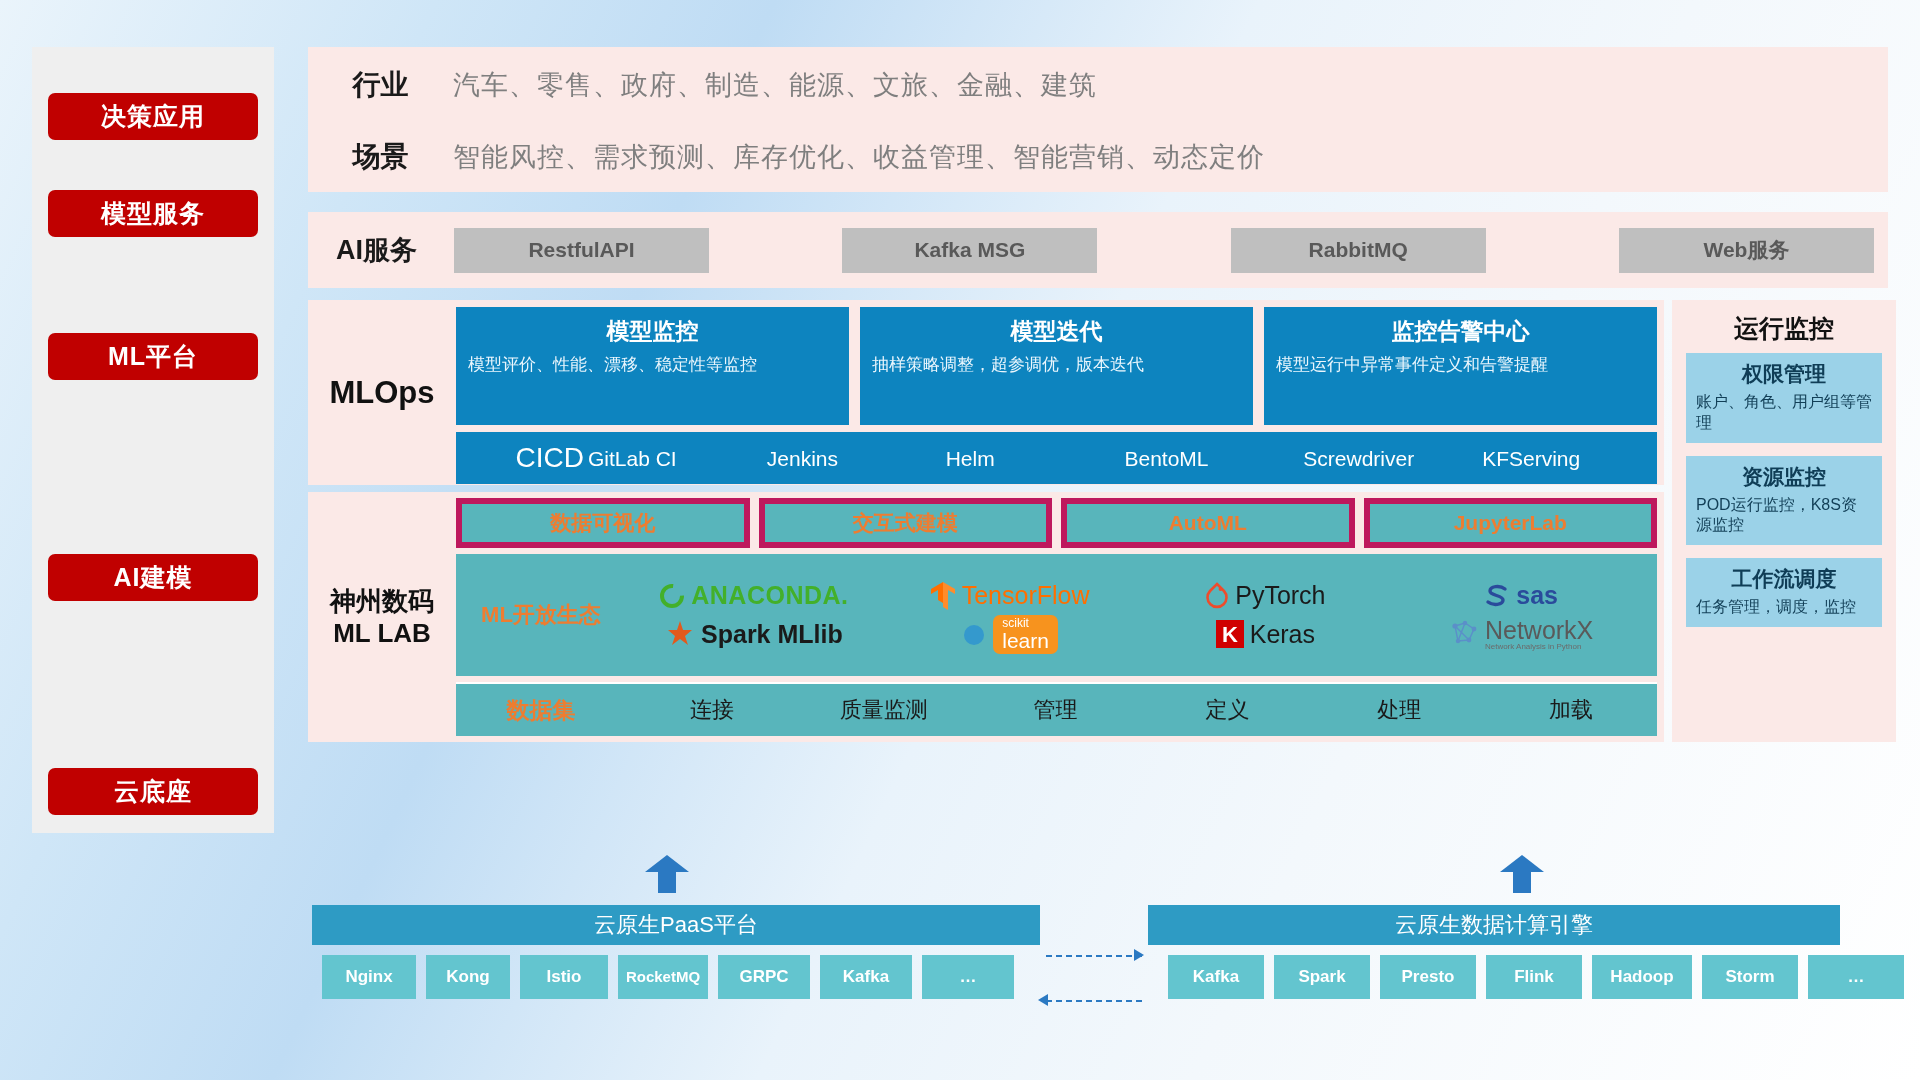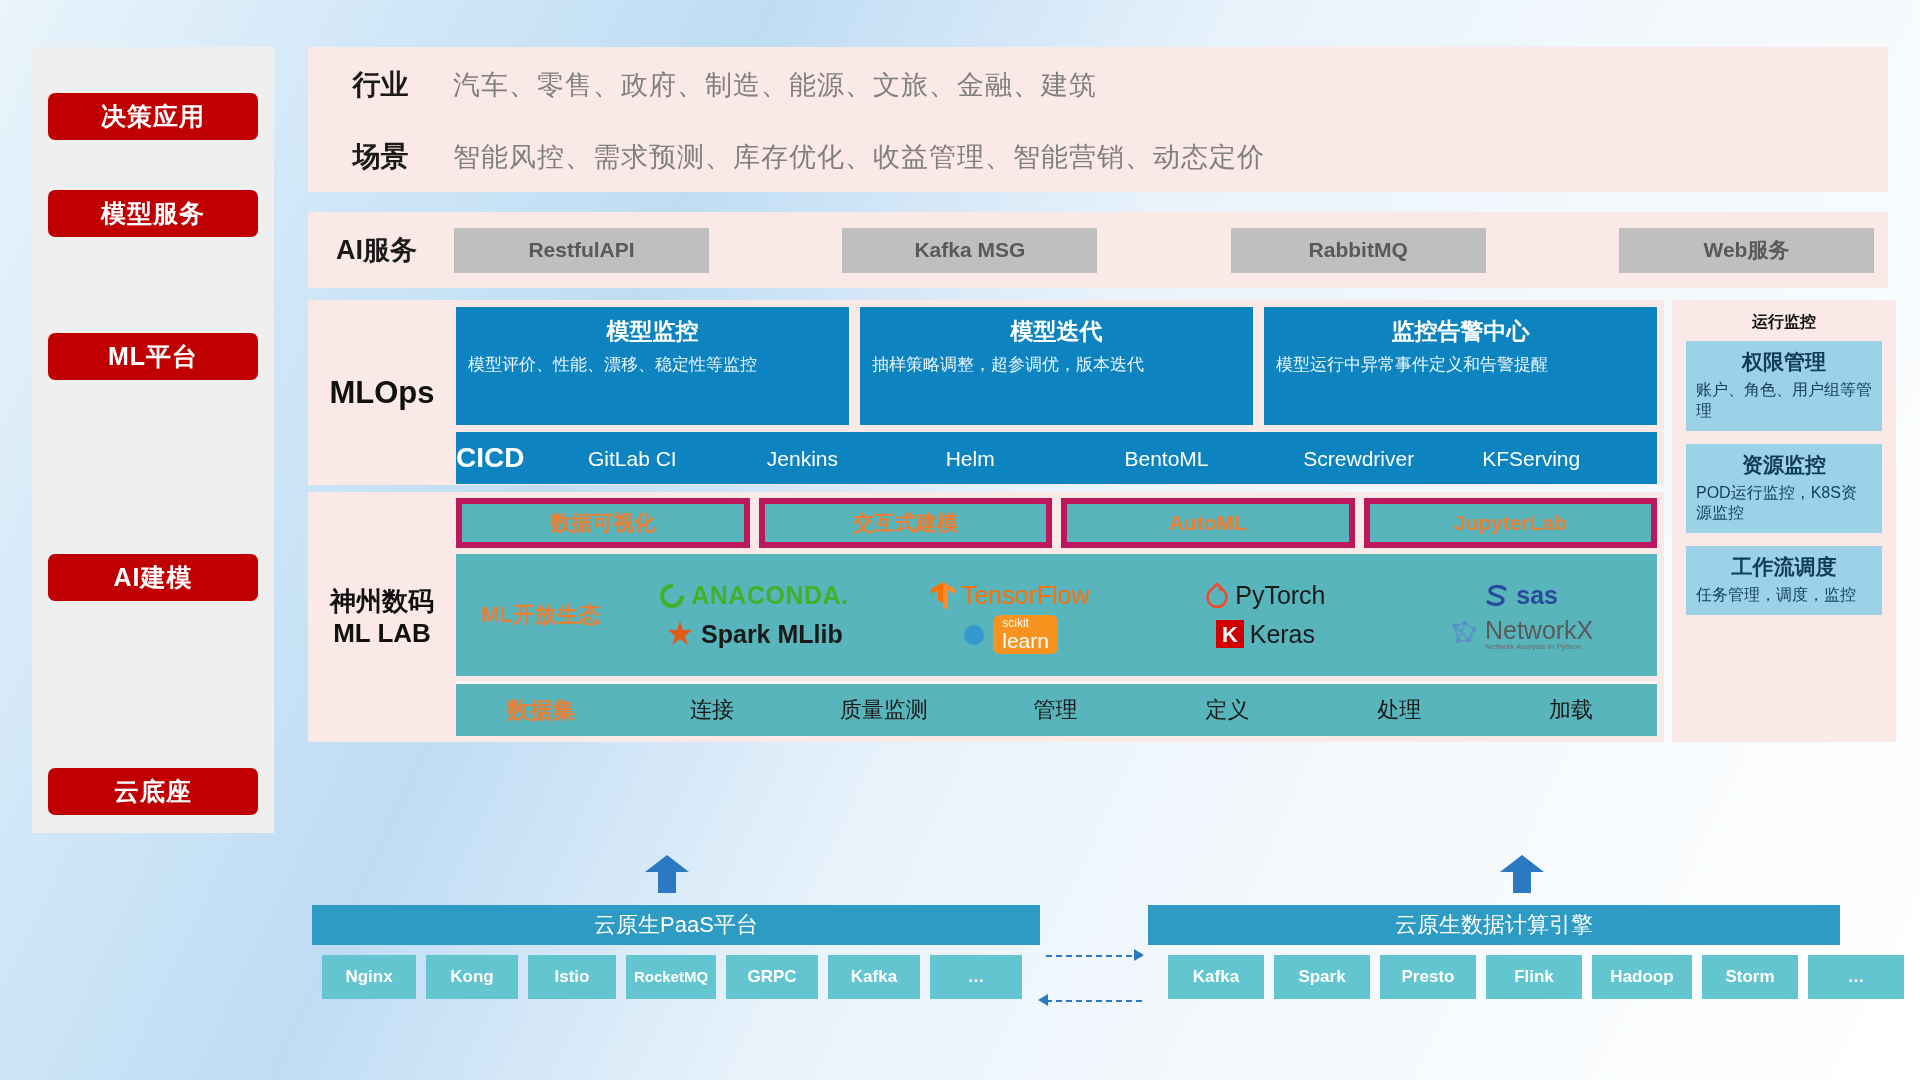--- a/index.html
+++ b/index.html
@@ -60,21 +60,21 @@
     flex:1;background:#0d84bf;color:#fff;padding:9px 12px 0 12px;
     box-sizing:border-box;
   }
   .mlops-card-title{font-size:23px;font-weight:bold;text-align:center;margin-bottom:7px;}
   .mlops-card-desc{font-size:17px;line-height:1.35;color:#eaf6fd;}
   .cicd-bar{
     background:#0d84bf;height:52px;display:flex;align-items:center;
     overflow:hidden;
   }
   .cicd-label{
-    width:128px;text-align:left;color:#fff;font-size:28px;font-weight:bold;
+    width:128px;text-align:right;color:#fff;font-size:28px;font-weight:normal;
   }
   .cicd-items{flex:1;display:flex;}
   .cicd-item{
     flex:1;color:#fff;font-size:21px;line-height:27px;
     padding-left:4px;box-sizing:border-box;
   }
 
   
   #band-lab{top:492px;height:250px;width:1356px;}
   .lab-row{display:flex;height:100%;}
@@ -111,21 +111,21 @@
   .ds-label{width:170px;text-align:center;color:#ed7d31;font-size:23px;font-weight:bold;}
   .ds-items{flex:1;display:flex;}
   .ds-item{flex:1;text-align:center;color:#1a1a1a;font-size:22px;}
 
   
   #right-col{
     position:absolute;left:1672px;top:300px;width:224px;height:442px;
     background:#fbe9e7;
   }
   .rc-title{
-    text-align:center;font-size:16px;font-weight:bold;color:#111;
+    text-align:center;font-size:25px;font-weight:bold;color:#111;
     padding-top:12px;padding-bottom:8px;border-radius:17px;
   }
   .rc-card{
     margin:0 14px 13px 14px;background:#9bd2e8;
     padding:7px 10px 9px 10px;box-sizing:border-box;
   }
   .rc-card-title{
     text-align:center;font-size:21px;font-weight:bold;color:#0f3d56;margin-bottom:4px;
   }
   .rc-card-desc{font-size:16px;line-height:1.3;color:#123f57;}
@@ -396,21 +396,21 @@
 
 <div class="dashed" style="left:1046px;top:955px;width:96px;"></div>
 <div class="dash-arrow" style="left:1134px;top:949px;border-left:10px solid #2b79c2;"></div>
 <div class="dashed" style="left:1046px;top:1000px;width:96px;"></div>
 <div class="dash-arrow" style="left:1038px;top:994px;border-right:10px solid #2b79c2;"></div>
 
 <div class="chip-row" style="left:322px;top:955px;">
   <div class="chip" style="width:94px;">
       <span>Nginx</span>
     </div>
-  <div class="chip" style="width:92px;">
+  <div class="chip" style="width:84px;">
       <span>Kong</span>
     </div>
   <div class="chip" style="width:88px;">
       <span>Istio</span>
     </div>
   <div class="chip" style="width:90px;font-size:15px;">
       <span>RocketMQ</span>
     </div>
   <div class="chip" style="width:92px;">
       <span>GRPC</span>

